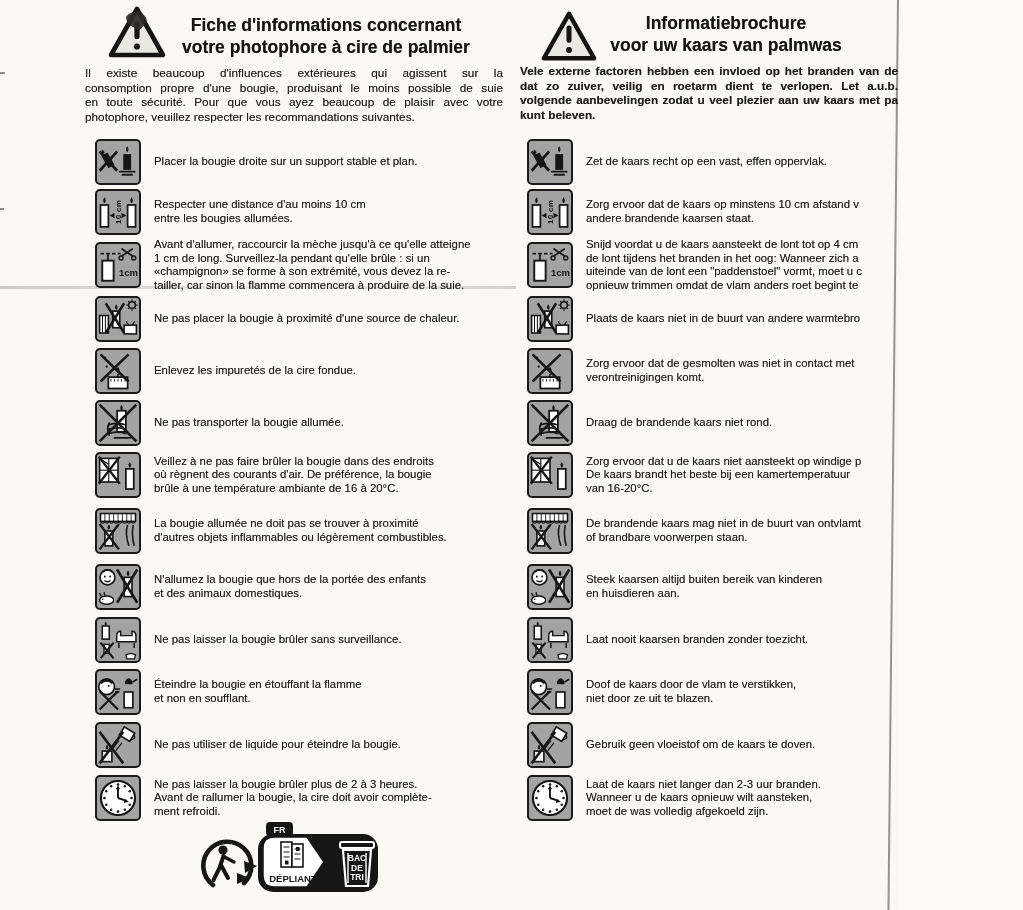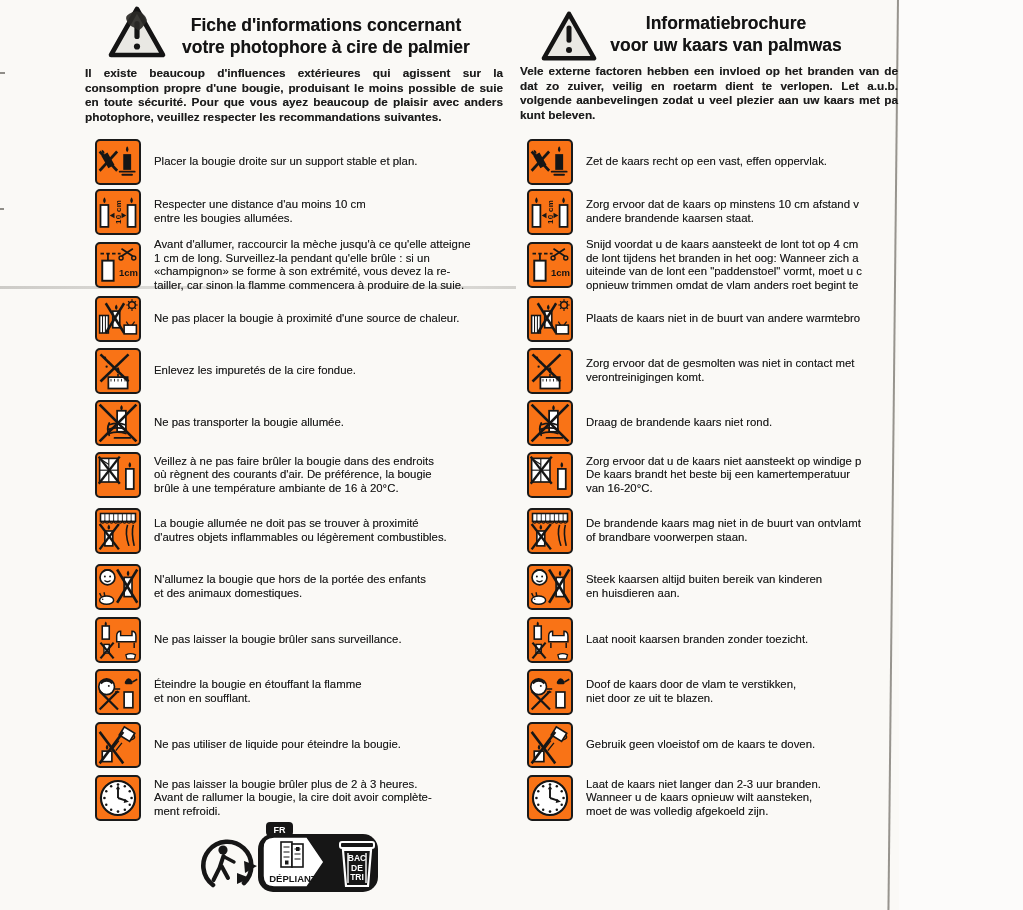--- a/index.html
+++ b/index.html
@@ -22,21 +22,21 @@
   
   .intro{position:absolute;font-size:11.8px;line-height:14.6px;color:#1c1c1c;
     text-shadow:0 0 .35px rgba(0,0,0,.45);}
   .intro .jline{text-align:justify;text-align-last:justify;}
   .intro .lline{text-align:left;}
   
   .row{position:absolute;display:flex;align-items:center;gap:13px;}
   .row.fr{left:95px;width:408px;}
   .row.nl{left:527px;width:372px;}
   .pict{width:46px;height:46px;border:2.2px solid #1a1a1a;border-radius:5px;
-    background:#f97316;position:relative;flex:0 0 auto;box-sizing:border-box;}
+    background:#a3a3a3;position:relative;flex:0 0 auto;box-sizing:border-box;}
   .pict svg{width:100%;height:100%;display:block;}
   .vlabel{position:absolute;left:50%;top:50%;transform:translate(-50%,-50%) rotate(-90deg);
     font-size:8px;font-weight:bold;letter-spacing:.3px;white-space:nowrap;color:#141414;}
   .clabel{position:absolute;right:1px;bottom:8px;font-size:9.5px;font-weight:bold;color:#141414;}
   .rtext{font-size:11.4px;line-height:13.6px;white-space:pre-line;color:#1b1b1b;
     text-shadow:0 0 .35px rgba(0,0,0,.45);}
   
   .footer-icons{position:absolute;left:0;top:0;}
 </style>
 </head>
@@ -204,24 +204,24 @@
 
   <svg class="tri" style="left:107px;top:5px;width:60px;height:56px;" viewBox="0 0 60 56">
     <path d="M30 4 L56 50 H4 Z" fill="#e9e8e3" stroke="#141414" stroke-width="4.6" stroke-linejoin="round"></path>
     <rect x="27.4" y="16" width="5.2" height="18" rx="2.6" fill="#141414"></rect>
     <circle cx="30" cy="41.5" r="3.1" fill="#141414"></circle>
     <path d="M22 9 q8-6 15 1 q5 5 1 9 q-2.5 4-6.5 6.5 l-3.5-2.5 q-7-2.5-8.5-8 q-1.5-4 2.5-6z" fill="#2b2a27" opacity="0.92"></path>
   </svg>
   <div class="title" style="left:152px;top:14px;width:348px;">Fiche d'informations concernant
 votre photophore à cire de palmier</div>
 
-  <div class="intro" style="left:85px;top:66px;width:418px;font-weight:bold;">
+  <div class="intro" style="left:85px;top:66px;width:418px;">
     <div class="jline">Il existe beaucoup d'influences extérieures qui agissent sur la</div>
     <div class="jline">consomption propre d'une bougie, produisant le moins possible de suie</div>
-    <div class="jline">en toute sécurité. Pour que vous ayez beaucoup de plaisir avec anders</div>
+    <div class="jline">en toute sécurité. Pour que vous ayez beaucoup de plaisir avec votre</div>
     <div class="lline">photophore, veuillez respecter les recommandations suivantes.</div>
   </div>
 
   <svg class="tri" style="left:540px;top:8px;width:58px;height:58px;" viewBox="0 0 60 56">
     <path d="M30 4 L56 50 H4 Z" fill="#e9e8e3" stroke="#141414" stroke-width="4.6" stroke-linejoin="round"></path>
     <rect x="27.4" y="16" width="5.2" height="18" rx="2.6" fill="#141414"></rect>
     <circle cx="30" cy="41.5" r="3.1" fill="#141414"></circle>
   </svg>
   <div class="title" style="left:580px;top:12px;width:292px;">Informatiebrochure
 voor uw kaars van palmwas</div>

